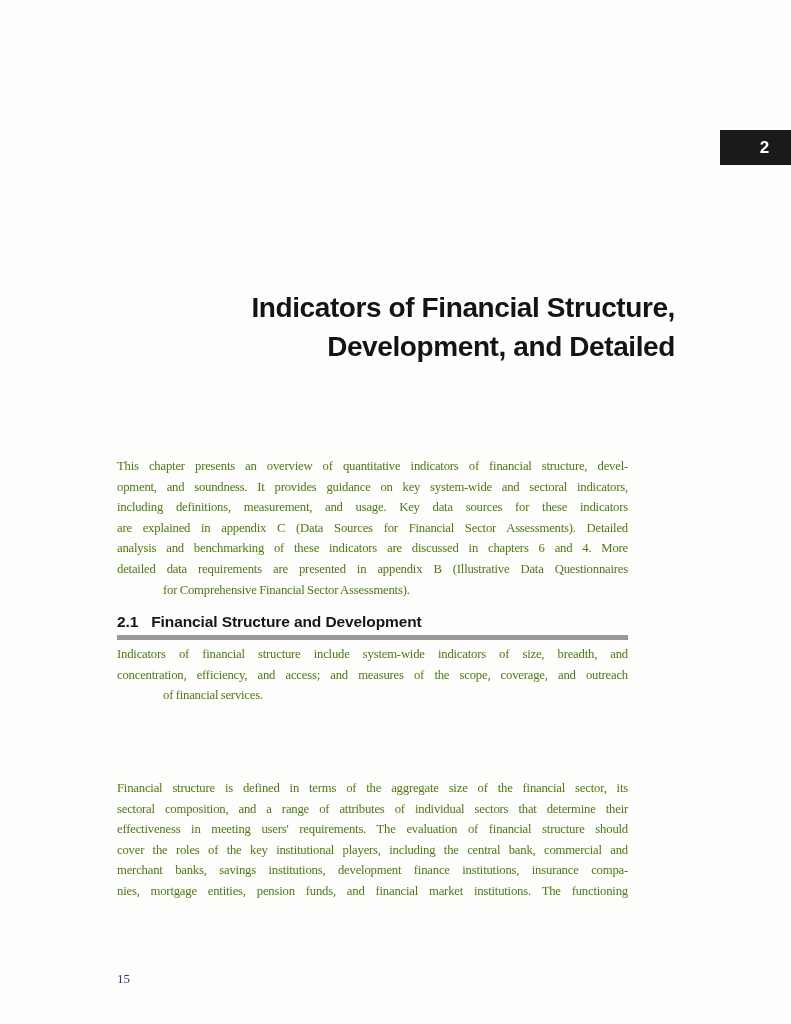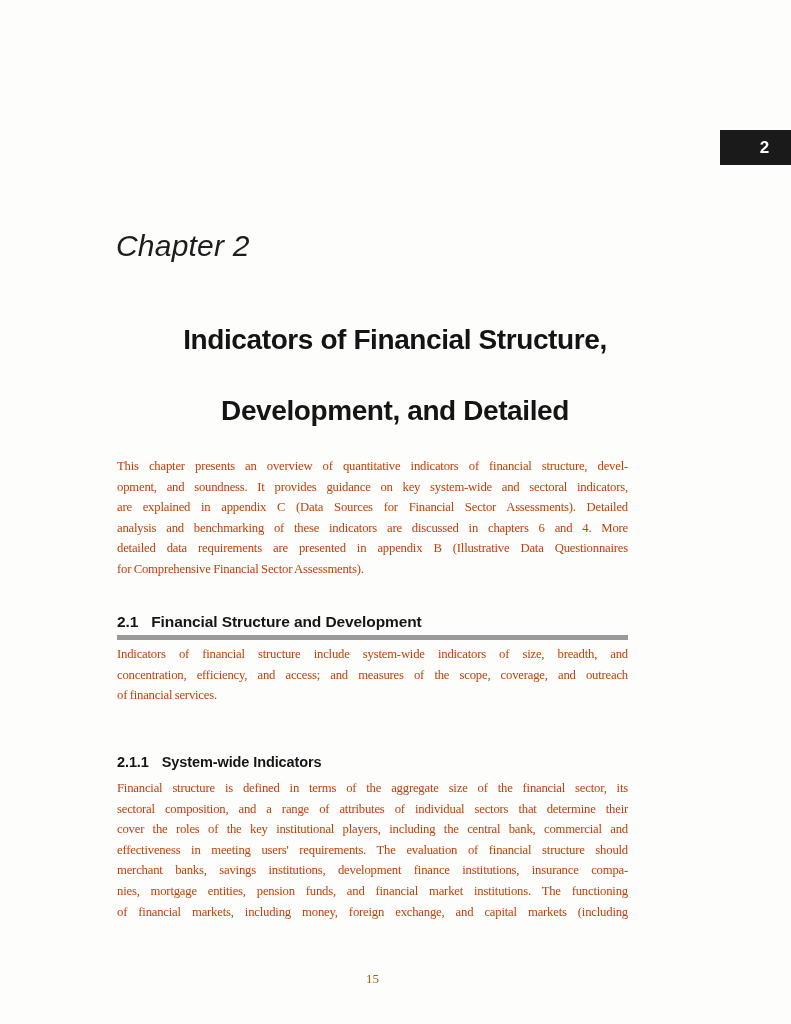--- a/index.html
+++ b/index.html
@@ -50,35 +50,35 @@
     left: 115px;
     top: 288px;
     width: 560px;
     font-family: "Liberation Sans", sans-serif;
     font-weight: 700;
     font-size: 28px;
     line-height: 39px;
     letter-spacing: -0.4px;
     color: #141414;
   }
-  .doc-title .tline { text-align: center; margin-top: 32px; }
+  .doc-title .tline { text-align: right; }
 
   
   .para {
     position: absolute;
     left: 117px;
     width: 511px;
     font-size: 12.7px;
     line-height: 20.6px;
     letter-spacing: -0.2px;
     word-spacing: -0.5px;
-    color: #c2410c;
+    color: #4d7c0f;
   }
   .para .tline { text-align: justify; text-align-last: justify; }
-  .para .tline-last { text-align-last: left; }
+  .para .tline-last { text-align-last: left; margin-left: 46px; }
   .para.para-cont .tline-last { text-align-last: justify; }
   #para-intro { top: 456px; }
   #para-structure { top: 644px; }
   #para-systemwide { top: 778px; }
 
   
   .sec-heading {
     position: absolute;
     left: 117px;
     font-family: "Liberation Sans", sans-serif;
@@ -98,70 +98,65 @@
     height: 5px;
     background: #9a9a9a;
   }
 
   
   .page-number {
     position: absolute;
     left: 117px;
     top: 971px;
     width: 511px;
-    text-align: center;
     font-size: 13px;
-    color: #a16207;
+    color: #4c1d95;
   }
 </style>
 </head>
 <body>
 
 <div class="page">
 
   <div class="chapter-tab">
     <span>2</span>
   </div>
 
-  <div class="chapter-label">Chapter 2</div>
 
   <div class="doc-title">
       <div class="tline">Indicators of Financial Structure,</div>
       <div class="tline tline-last">Development, and Detailed</div>
     </div>
 
   <div class="para" id="para-intro">
       <div class="tline">This chapter presents an overview of quantitative indicators of financial structure, devel-</div>
       <div class="tline">opment, and soundness. It provides guidance on key system-wide and sectoral indicators,</div>
+      <div class="tline">including definitions, measurement, and usage. Key data sources for these indicators</div>
       <div class="tline">are explained in appendix C (Data Sources for Financial Sector Assessments). Detailed</div>
       <div class="tline">analysis and benchmarking of these indicators are discussed in chapters 6 and 4. More</div>
       <div class="tline">detailed data requirements are presented in appendix B (Illustrative Data Questionnaires</div>
       <div class="tline tline-last">for Comprehensive Financial Sector Assessments).</div>
     </div>
 
   <div class="sec-heading" id="sec-2-1">
     <span class="sec-num">2.1</span><span>Financial Structure and Development</span>
   </div>
   <div class="sec-rule"></div>
 
   <div class="para" id="para-structure">
       <div class="tline">Indicators of financial structure include system-wide indicators of size, breadth, and</div>
       <div class="tline">concentration, efficiency, and access; and measures of the scope, coverage, and outreach</div>
       <div class="tline tline-last">of financial services.</div>
     </div>
 
-  <div class="sec-heading" id="sec-2-1-1">
-    <span class="sec-num">2.1.1</span><span>System-wide Indicators</span>
-  </div>
 
   <div class="para para-cont" id="para-systemwide">
       <div class="tline">Financial structure is defined in terms of the aggregate size of the financial sector, its</div>
       <div class="tline">sectoral composition, and a range of attributes of individual sectors that determine their</div>
+      <div class="tline">effectiveness in meeting users' requirements. The evaluation of financial structure should</div>
       <div class="tline">cover the roles of the key institutional players, including the central bank, commercial and</div>
-      <div class="tline">effectiveness in meeting users' requirements. The evaluation of financial structure should</div>
       <div class="tline">merchant banks, savings institutions, development finance institutions, insurance compa-</div>
       <div class="tline">nies, mortgage entities, pension funds, and financial market institutions. The functioning</div>
-      <div class="tline tline-last">of financial markets, including money, foreign exchange, and capital markets (including</div>
     </div>
 
   <div class="page-number">15</div>
 
 </div>
 
 </body></html>

